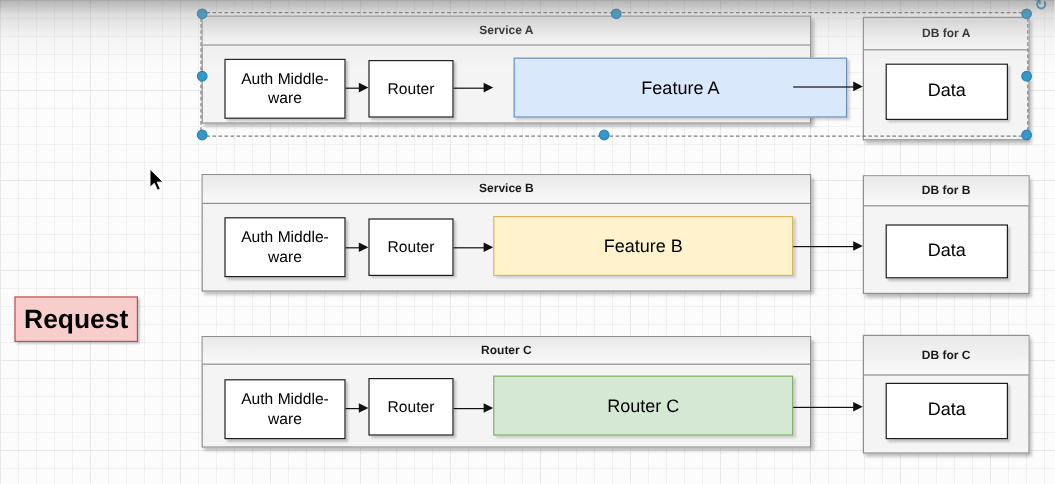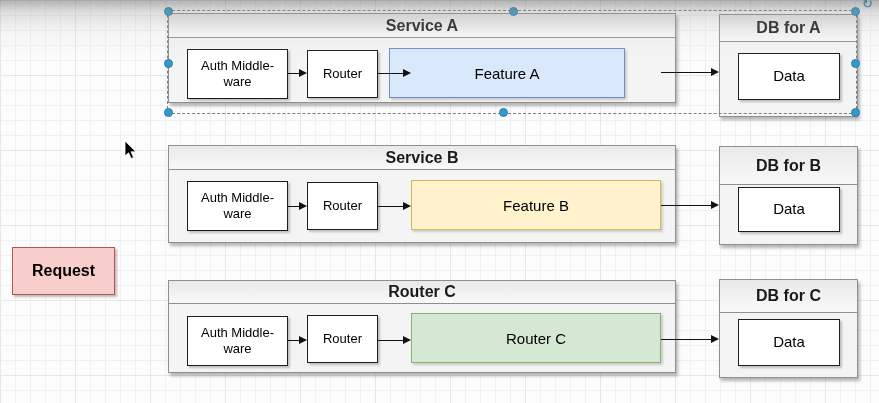--- a/index.html
+++ b/index.html
@@ -19,42 +19,42 @@
     background:linear-gradient(180deg,rgba(110,110,110,.52) 0%,rgba(150,150,150,.30) 12px,rgba(205,205,205,.16) 32px,rgba(255,255,255,0) 58px);
   }
   .container{
     position:absolute;background:#f4f4f4;border:1px solid #8f8f8f;
     box-shadow:2px 3px 3px rgba(0,0,0,.28);box-sizing:border-box;z-index:1;
   }
   .container-header{
     display:flex;align-items:center;justify-content:center;
     border-bottom:1px solid #8f8f8f;
     background:linear-gradient(180deg,#e9e9e9,#f9f9f9);
-    font-weight:bold;font-size:16px;color:#1a1a1a;box-sizing:border-box;
+    font-weight:bold;font-size:10px;color:#1a1a1a;box-sizing:border-box;
   }
   .node{
     position:absolute;background:#fff;border:1.5px solid #1c1c1c;box-sizing:border-box;
     display:flex;align-items:center;justify-content:center;text-align:center;
     font-size:13px;color:#000;line-height:1.25;z-index:2;
     box-shadow:2px 2px 2px rgba(0,0,0,.22);padding:1px;
   }
   .feature{
     position:absolute;border:1px solid;box-sizing:border-box;
     display:flex;align-items:center;justify-content:center;
     font-size:15px;color:#000;z-index:2;box-shadow:2px 2px 2px rgba(0,0,0,.16);
   }
   .arrow{position:absolute;height:0;border-top:1.4px solid #111;z-index:3;}
   .arrow::after{
     content:"";position:absolute;right:-2px;top:-5.4px;width:0;height:0;
     border-left:8px solid #111;border-top:4.5px solid transparent;border-bottom:4.5px solid transparent;
   }
   .request{
-    position:absolute;left:12px;top:247px;width:103px;height:48px;box-sizing:border-box;
+    position:absolute;left:12px;top:247px;width:103px;height:38px;box-sizing:border-box;
     border:1.5px solid;display:flex;align-items:center;justify-content:center;
-    font-size:16px;font-weight:bold;color:#000;z-index:2;box-shadow:2px 2px 2px rgba(0,0,0,.25);
+    font-size:22px;font-weight:bold;color:#000;z-index:2;box-shadow:2px 2px 2px rgba(0,0,0,.25);
   }
   .selection{
     position:absolute;left:167px;top:10px;width:690px;height:104px;
     border:1px dashed #7e7e7e;box-sizing:border-box;z-index:10;pointer-events:none;
   }
   .handle{
     position:absolute;width:7px;height:7px;border-radius:50%;
     background:#3399cc;border:1px solid #2b7fb0;box-sizing:content-box;pointer-events:auto;
   }
   .rotate{
@@ -74,21 +74,21 @@
     </div>
   </div>
   <div class="node" style="left:187px;top:49px;width:101px;height:50px;">
     <span>Auth Middle-ware</span>
   </div>
   <div class="arrow" style="left:288px;top:73px;width:17px;"></div>
   <div class="node" style="left:307px;top:50px;width:71px;height:48px;">
     <span>Router</span>
   </div>
   <div class="arrow" style="left:378px;top:73px;width:31px;"></div>
-  <div class="feature" style="left: 389px; top: 48px; width: 236px; height: 50px; background-color: rgb(218, 232, 252); border-color: rgb(108, 142, 191);">
+  <div class="feature" style="left: 428px; top: 48px; width: 278px; height: 50px; background-color: rgb(218, 232, 252); border-color: rgb(108, 142, 191);">
     <span>Feature A</span>
   </div>
   <div class="arrow" style="left:661px;top:72px;width:56px;"></div>
   <div class="container" style="left:719px;top:14px;width:139px;height:103px;">
     <div class="container-header" style="height:27px;">
       <span>DB for A</span>
     </div>
   </div>
   <div class="node" style="left:738px;top:53px;width:102px;height:47px;font-size:15px;">
     <span>Data</span>
@@ -105,21 +105,21 @@
   <div class="arrow" style="left:288px;top:206px;width:17px;"></div>
   <div class="node" style="left:307px;top:182px;width:71px;height:48px;">
     <span>Router</span>
   </div>
   <div class="arrow" style="left:378px;top:206px;width:31px;"></div>
   <div class="feature" style="left: 411px; top: 180px; width: 250px; height: 50px; background-color: rgb(255, 242, 204); border-color: rgb(214, 182, 86);">
     <span>Feature B</span>
   </div>
   <div class="arrow" style="left:661px;top:205px;width:56px;"></div>
   <div class="container" style="left:719px;top:146px;width:139px;height:99px;">
-    <div class="container-header" style="height:38px;">
+    <div class="container-header" style="height:25px;">
       <span>DB for B</span>
     </div>
   </div>
   <div class="node" style="left:738px;top:187px;width:102px;height:45px;font-size:15px;">
     <span>Data</span>
   </div>
 
   <div class="container" style="left:168px;top:280px;width:508px;height:93px;">
     <div class="container-header" style="height:23px;">
       <span>Router C</span>

